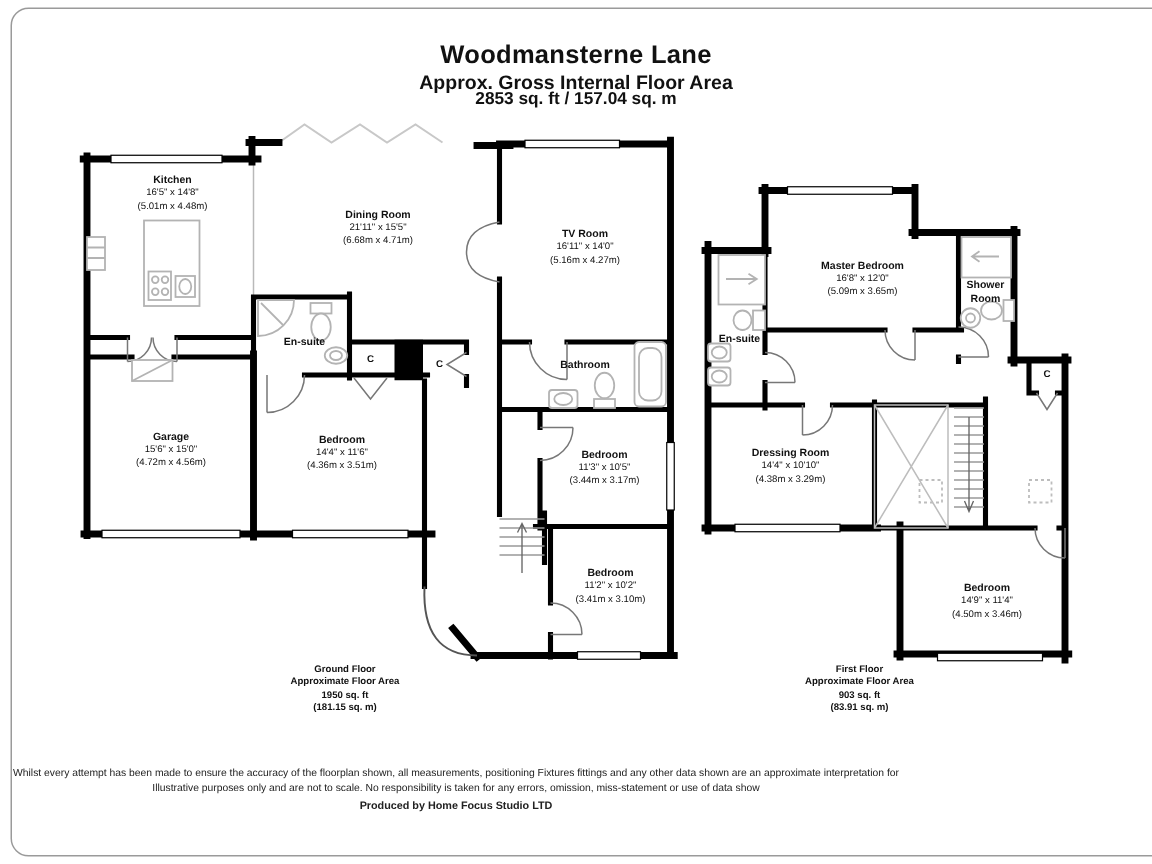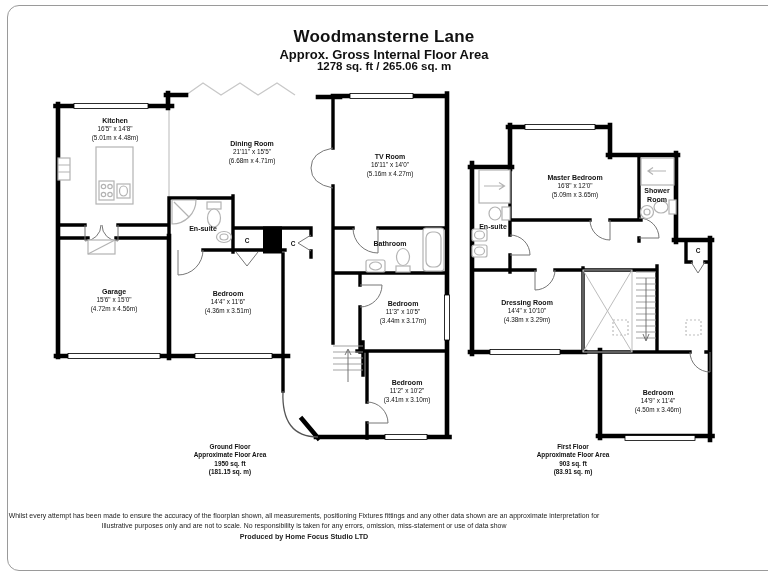--- a/index.html
+++ b/index.html
@@ -22,21 +22,21 @@
   .disc.b{font-weight:bold;font-size:7.2px;}
 </style>
 </head>
 <body>
 
 <div id="canvas">
   <div class="frame"></div>
 
   <div class="hdr title">Woodmansterne Lane</div>
   <div class="hdr sub">Approx. Gross Internal Floor Area</div>
-  <div class="hdr area">1278 sq. ft / 265.06 sq. m</div>
+  <div class="hdr area">2853 sq. ft / 157.04 sq. m</div>
 
   <svg width="768" height="576" viewBox="0 0 768 576">
 
     <g>
 
       <polyline points="186,95 203,83 221,95 240,83 258,95 277,83 295,95" fill="none" stroke="#c8c8c8" stroke-width="1.3"></polyline>
 
       <path d="M169,108 V198" stroke="#b9b9b9" stroke-width="1" fill="none"></path>
 
       <path fill="none" stroke="#000" stroke-width="4.6" stroke-linecap="square" d="M58,104 V357 M55.5,106 H172 M168,108 V93 M166,95 H186 M318,97 H340 M333,96 H447 M447,93.5 V437 M316,437 H449.5 M318,438 L302,419 M56,356 H288 M169,236 V358"></path>

